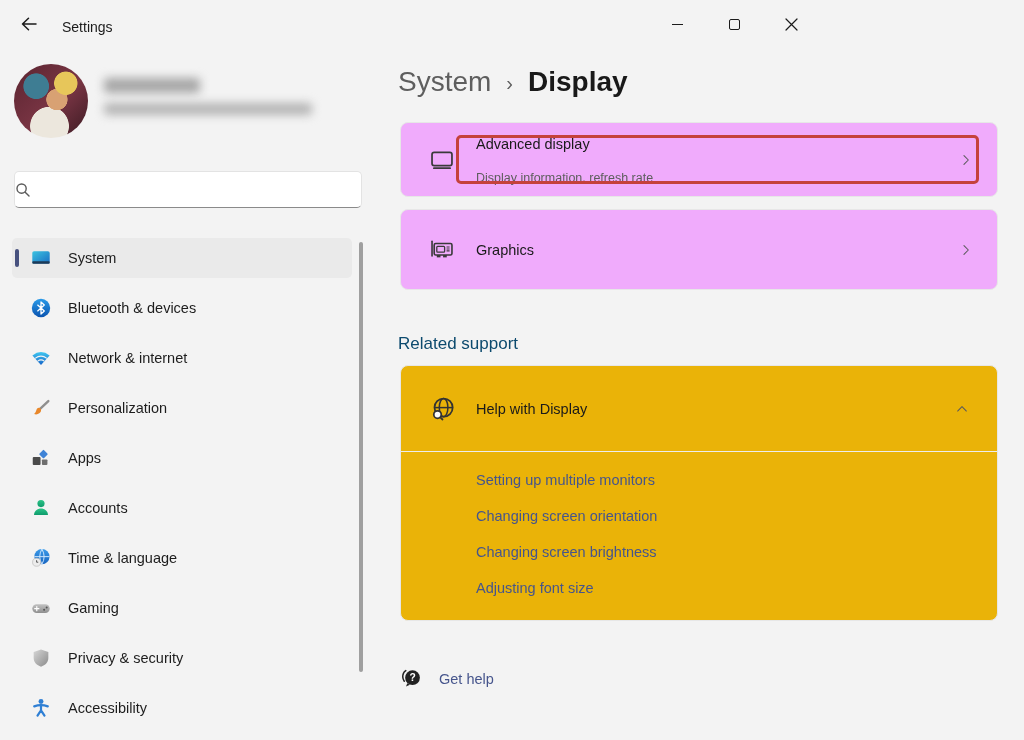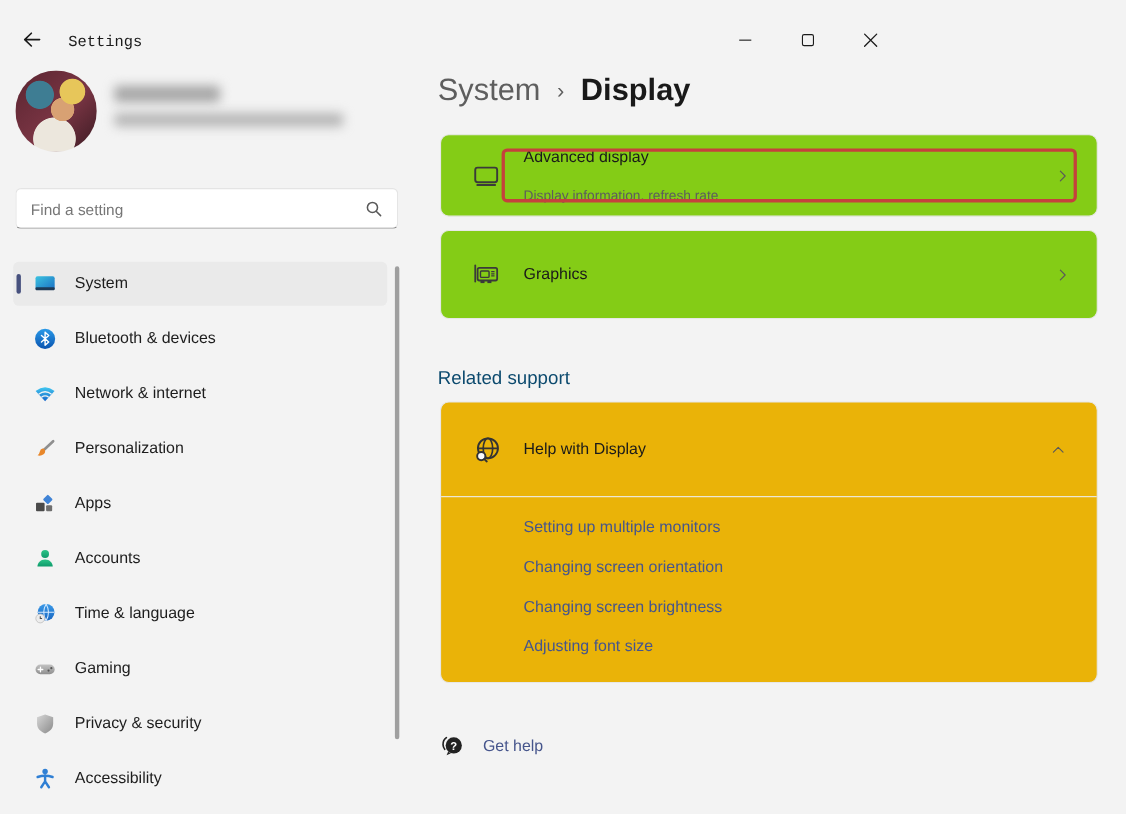--- a/index.html
+++ b/index.html
@@ -6,21 +6,21 @@
   html,body { width:1024px; height:740px; }
   body {
     background:#f3f3f3;
     font-family:"Liberation Sans", sans-serif;
     color:#1b1b1b;
     overflow:hidden;
     position:relative;
   }
 
   
-  .titlebar { position:absolute; top:16px; left:0; width:820px; height:40px; display:flex; align-items:center;font-family:Liberation Mono, monospace; }
+  .titlebar { position:absolute; top:4px; left:0; width:820px; height:40px; display:flex; align-items:center; }
   .back-btn { position:absolute; left:12px; top:6px; width:34px; height:28px; display:flex; align-items:center; justify-content:center; border-radius:4px; cursor:pointer; }
   .app-title { position:absolute; left:62px; top:15px; font-size:14px; color:#1b1b1b; }
   .win-controls { position:absolute; right:0; top:0; height:40px; display:flex; }
   .winbtn { width:57px; height:40px; display:flex; align-items:center; justify-content:center; cursor:pointer; }
   .min-glyph { width:11px; height:0; border-top:1.4px solid #1b1b1b; display:block; }
   .max-glyph { width:11px; height:11px; border:1.4px solid #1b1b1b; border-radius:2px; display:block; }
 
   
   .sidebar { position:absolute; left:0; top:40px; width:380px; bottom:0; }
   .avatar { position:absolute; left:14px; top:24px; width:74px; height:74px; border-radius:50%;
@@ -53,21 +53,21 @@
 
   .side-scrollbar { position:absolute; left:359px; top:202px; width:3.5px; height:430px; background:#9f9f9f; border-radius:2px; }
 
   
   .main { position:absolute; left:380px; top:40px; right:0; bottom:0; }
   .breadcrumb { position:absolute; left:18px; top:26px; display:flex; align-items:center; }
   .crumb-parent { font-size:28px; color:#5e5e5e; cursor:pointer; }
   .crumb-sep { font-size:20px; color:#5e5e5e; margin:2px 15px 0 15px; }
   .crumb-current { font-size:28px; font-weight:700; color:#191919; }
 
-  .card { position:absolute; left:20px; width:598px; background:#84cc16; border:1px solid #e7e7e7; border-radius:8px; cursor:pointer; }
+  .card { position:absolute; left:20px; width:598px; background:#f0abfc; border:1px solid #e7e7e7; border-radius:8px; cursor:pointer; }
   .card-adv { top:82px; height:75px; }
   .card-gfx { top:169px; height:81px; }
   .card-icon { position:absolute; left:28px; top:50%; transform:translateY(-50%); width:26px; height:26px; display:flex; align-items:center; justify-content:center; }
   .card-text { position:absolute; left:75px; top:50%; transform:translateY(-50%); }
   .card-title { font-size:14.5px; color:#1a1a1a; }
   .card-sub { font-size:12.5px; color:#5d5d5d; margin-top:19px; }
   .card-chevron { position:absolute; right:24px; top:50%; transform:translateY(-50%); display:flex; }
   .highlight-box { position:absolute; left:55px; right:18px; top:12px; bottom:12px;
     border:3px solid #c5413c; border-radius:5px; pointer-events:none; }
 
@@ -112,21 +112,20 @@
     </div>
   </div>
 </div>
 
 <div class="sidebar">
   <div class="avatar"></div>
   <div class="blur-bar blur-name"></div>
   <div class="blur-bar blur-email"></div>
 
   <div class="search-box">
-    <input type="text" placeholder="Find a setting" style="">
     <span class="search-icon">
       <svg width="16" height="16" viewBox="0 0 16 16">
         <circle cx="6.6" cy="6.6" r="4.6" stroke="#5a5a5a" stroke-width="1.4" fill="none"></circle>
         <path d="M10.2 10.2 L14 14" stroke="#5a5a5a" stroke-width="1.4" stroke-linecap="round"></path>
       </svg>
     </span>
   </div>
 
   <div class="nav">
 

